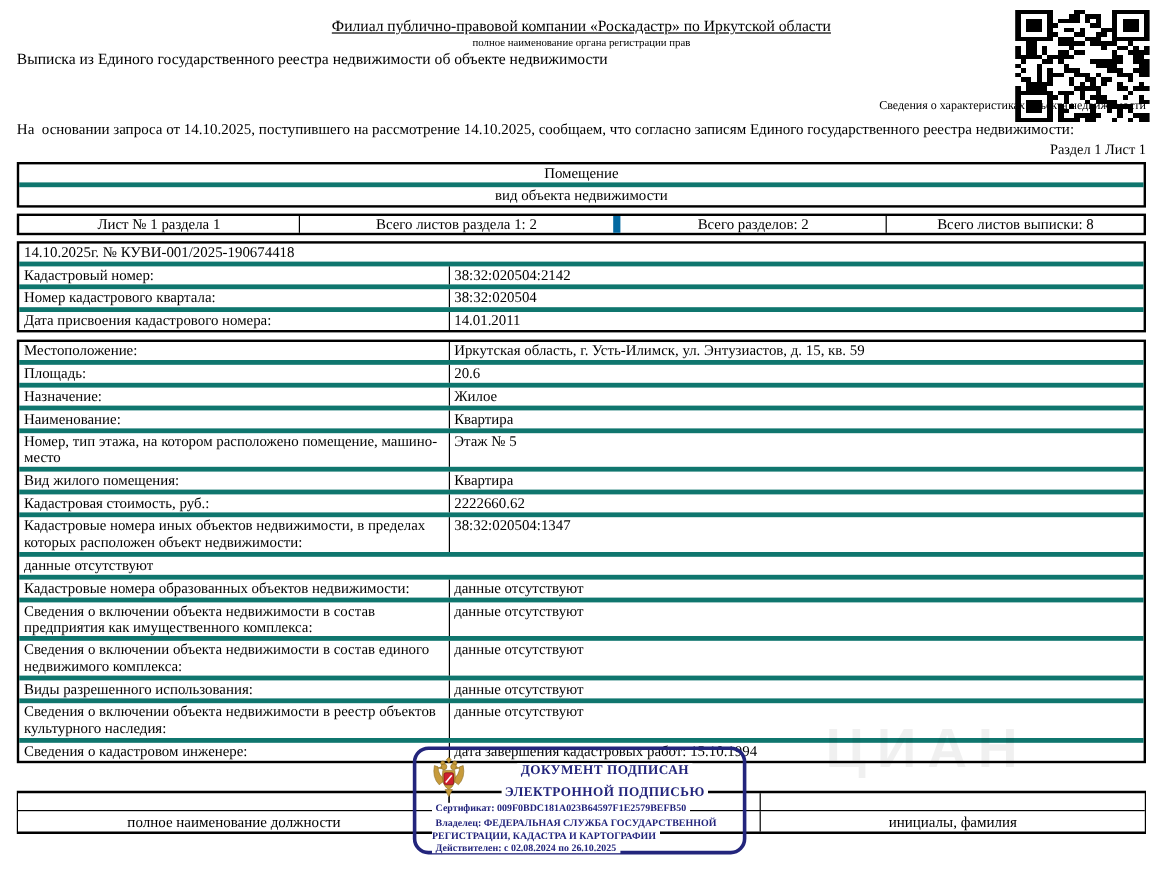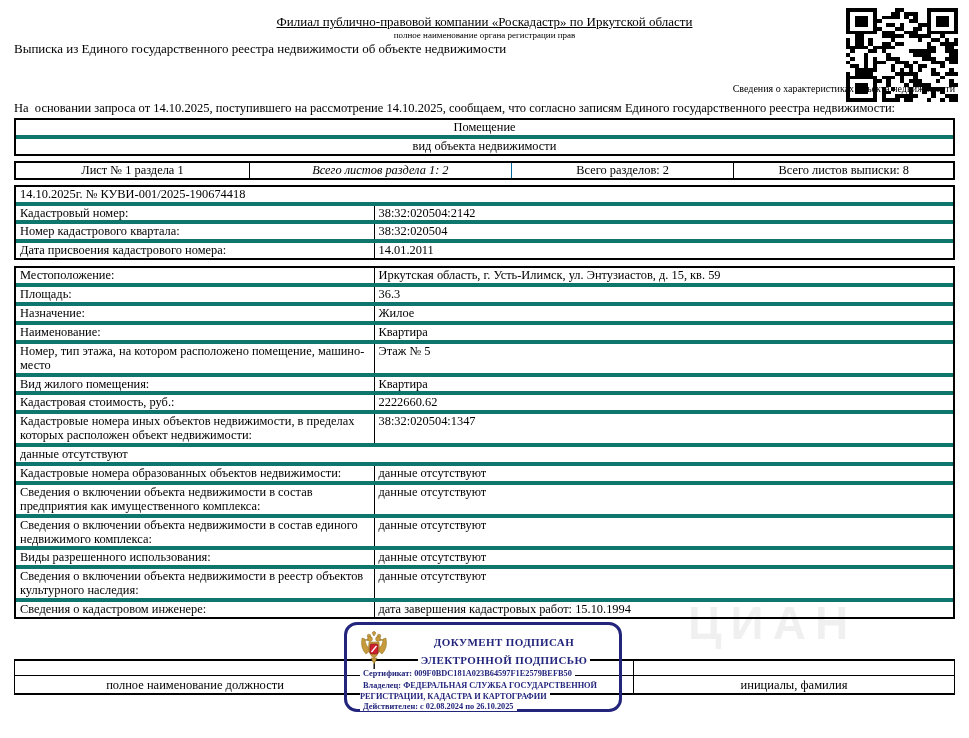--- a/index.html
+++ b/index.html
@@ -21,21 +21,21 @@
   .tbl{border:2px solid #000;margin-top:5px;}
   .tbl1{margin-top:3px;}
   .tr{display:flex;align-items:stretch;border-top:4px solid #0f766e;}
   .tr:first-child{border-top:none;}
   .td{padding:1px 4px 0 4px;}
   .center{text-align:center;}
   .full{flex:1;}
   .lbl{width:37.3%;flex:none;border-right:1px solid #000;}
   .val{flex:1;}
   .c4-1{width:24%;flex:none;border-right:1px solid #000;}
-  .c4-2{width:27%;flex:none;border-right:1px solid #0369a1;font-style:italic;}
+  .c4-2{width:27%;flex:none;border-right:6px solid #0369a1;}
   .c4-3{width:22.8%;flex:none;border-right:1px solid #000;}
   .c4-4{flex:1;}
   .tbl4{margin-top:6px;}
   
   .footer-tbl{
     position:absolute;left:14px;top:659px;width:941px;box-sizing:border-box;
     border-top:2px solid #000;border-bottom:2px solid #000;
     border-left:1px solid #000;border-right:1px solid #000;
   }
   .f-row{display:flex;align-items:stretch;}
@@ -76,20 +76,21 @@
 </head>
 <body>
 
 <div class="sheet">
 
   <div class="org-name">Филиал публично-правовой компании «Роскадастр» по Иркутской области</div>
   <div class="org-caption">полное наименование органа регистрации прав</div>
   <div class="doc-title">Выписка из Единого государственного реестра недвижимости об объекте недвижимости</div>
   <div class="info-title">Сведения о характеристиках объекта недвижимости</div>
   <div class="request-line">На  основании запроса от 14.10.2025, поступившего на рассмотрение 14.10.2025, сообщаем, что согласно записям Единого государственного реестра недвижимости:</div>
+  <div class="section-sheet">Раздел 1 Лист 1</div>
 
   <div class="tbl tbl1">
     <div class="tr">
         <div class="td full center">Помещение</div>
       </div>
     <div class="tr">
         <div class="td full center">вид объекта недвижимости</div>
       </div>
   </div>
 
@@ -120,21 +121,21 @@
     </div>
   </div>
 
   <div class="tbl tbl4">
     <div class="tr">
         <div class="td lbl">Местоположение:</div>
         <div class="td val">Иркутская область, г. Усть-Илимск, ул. Энтузиастов, д. 15, кв. 59</div>
       </div>
     <div class="tr">
         <div class="td lbl">Площадь:</div>
-        <div class="td val">36.3</div>
+        <div class="td val">20.6</div>
       </div>
     <div class="tr">
         <div class="td lbl">Назначение:</div>
         <div class="td val">Жилое</div>
       </div>
     <div class="tr">
         <div class="td lbl">Наименование:</div>
         <div class="td val">Квартира</div>
       </div>
     <div class="tr">

